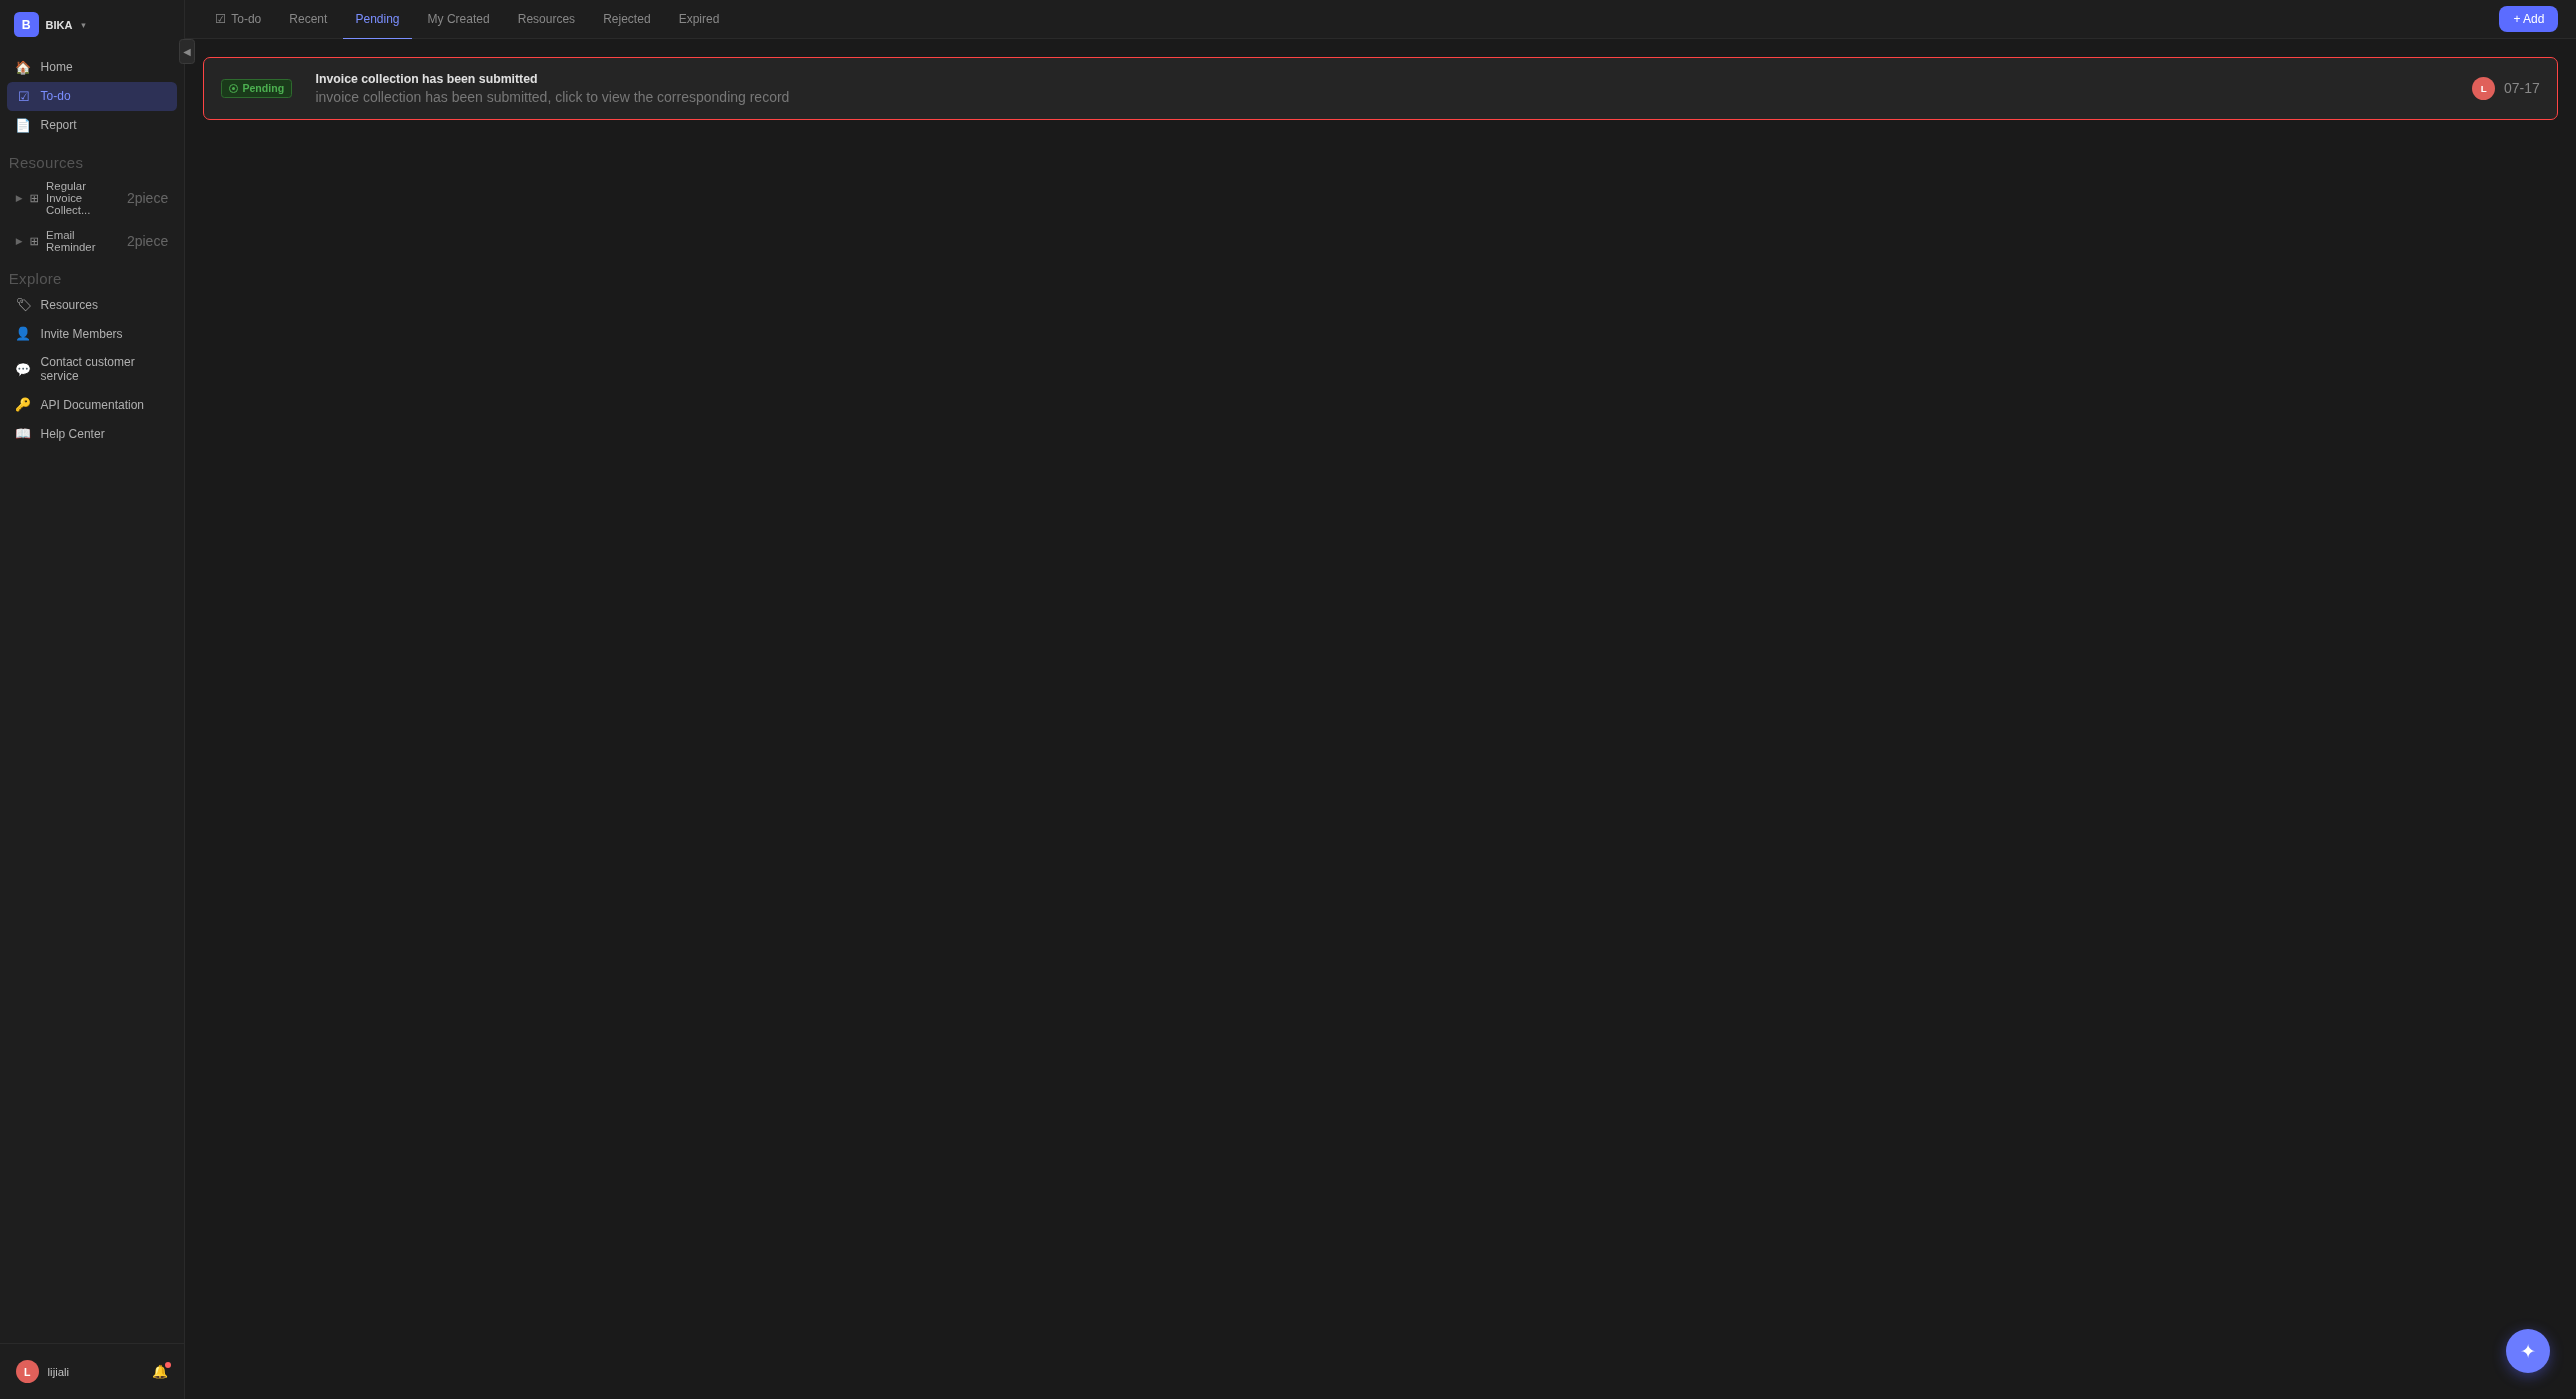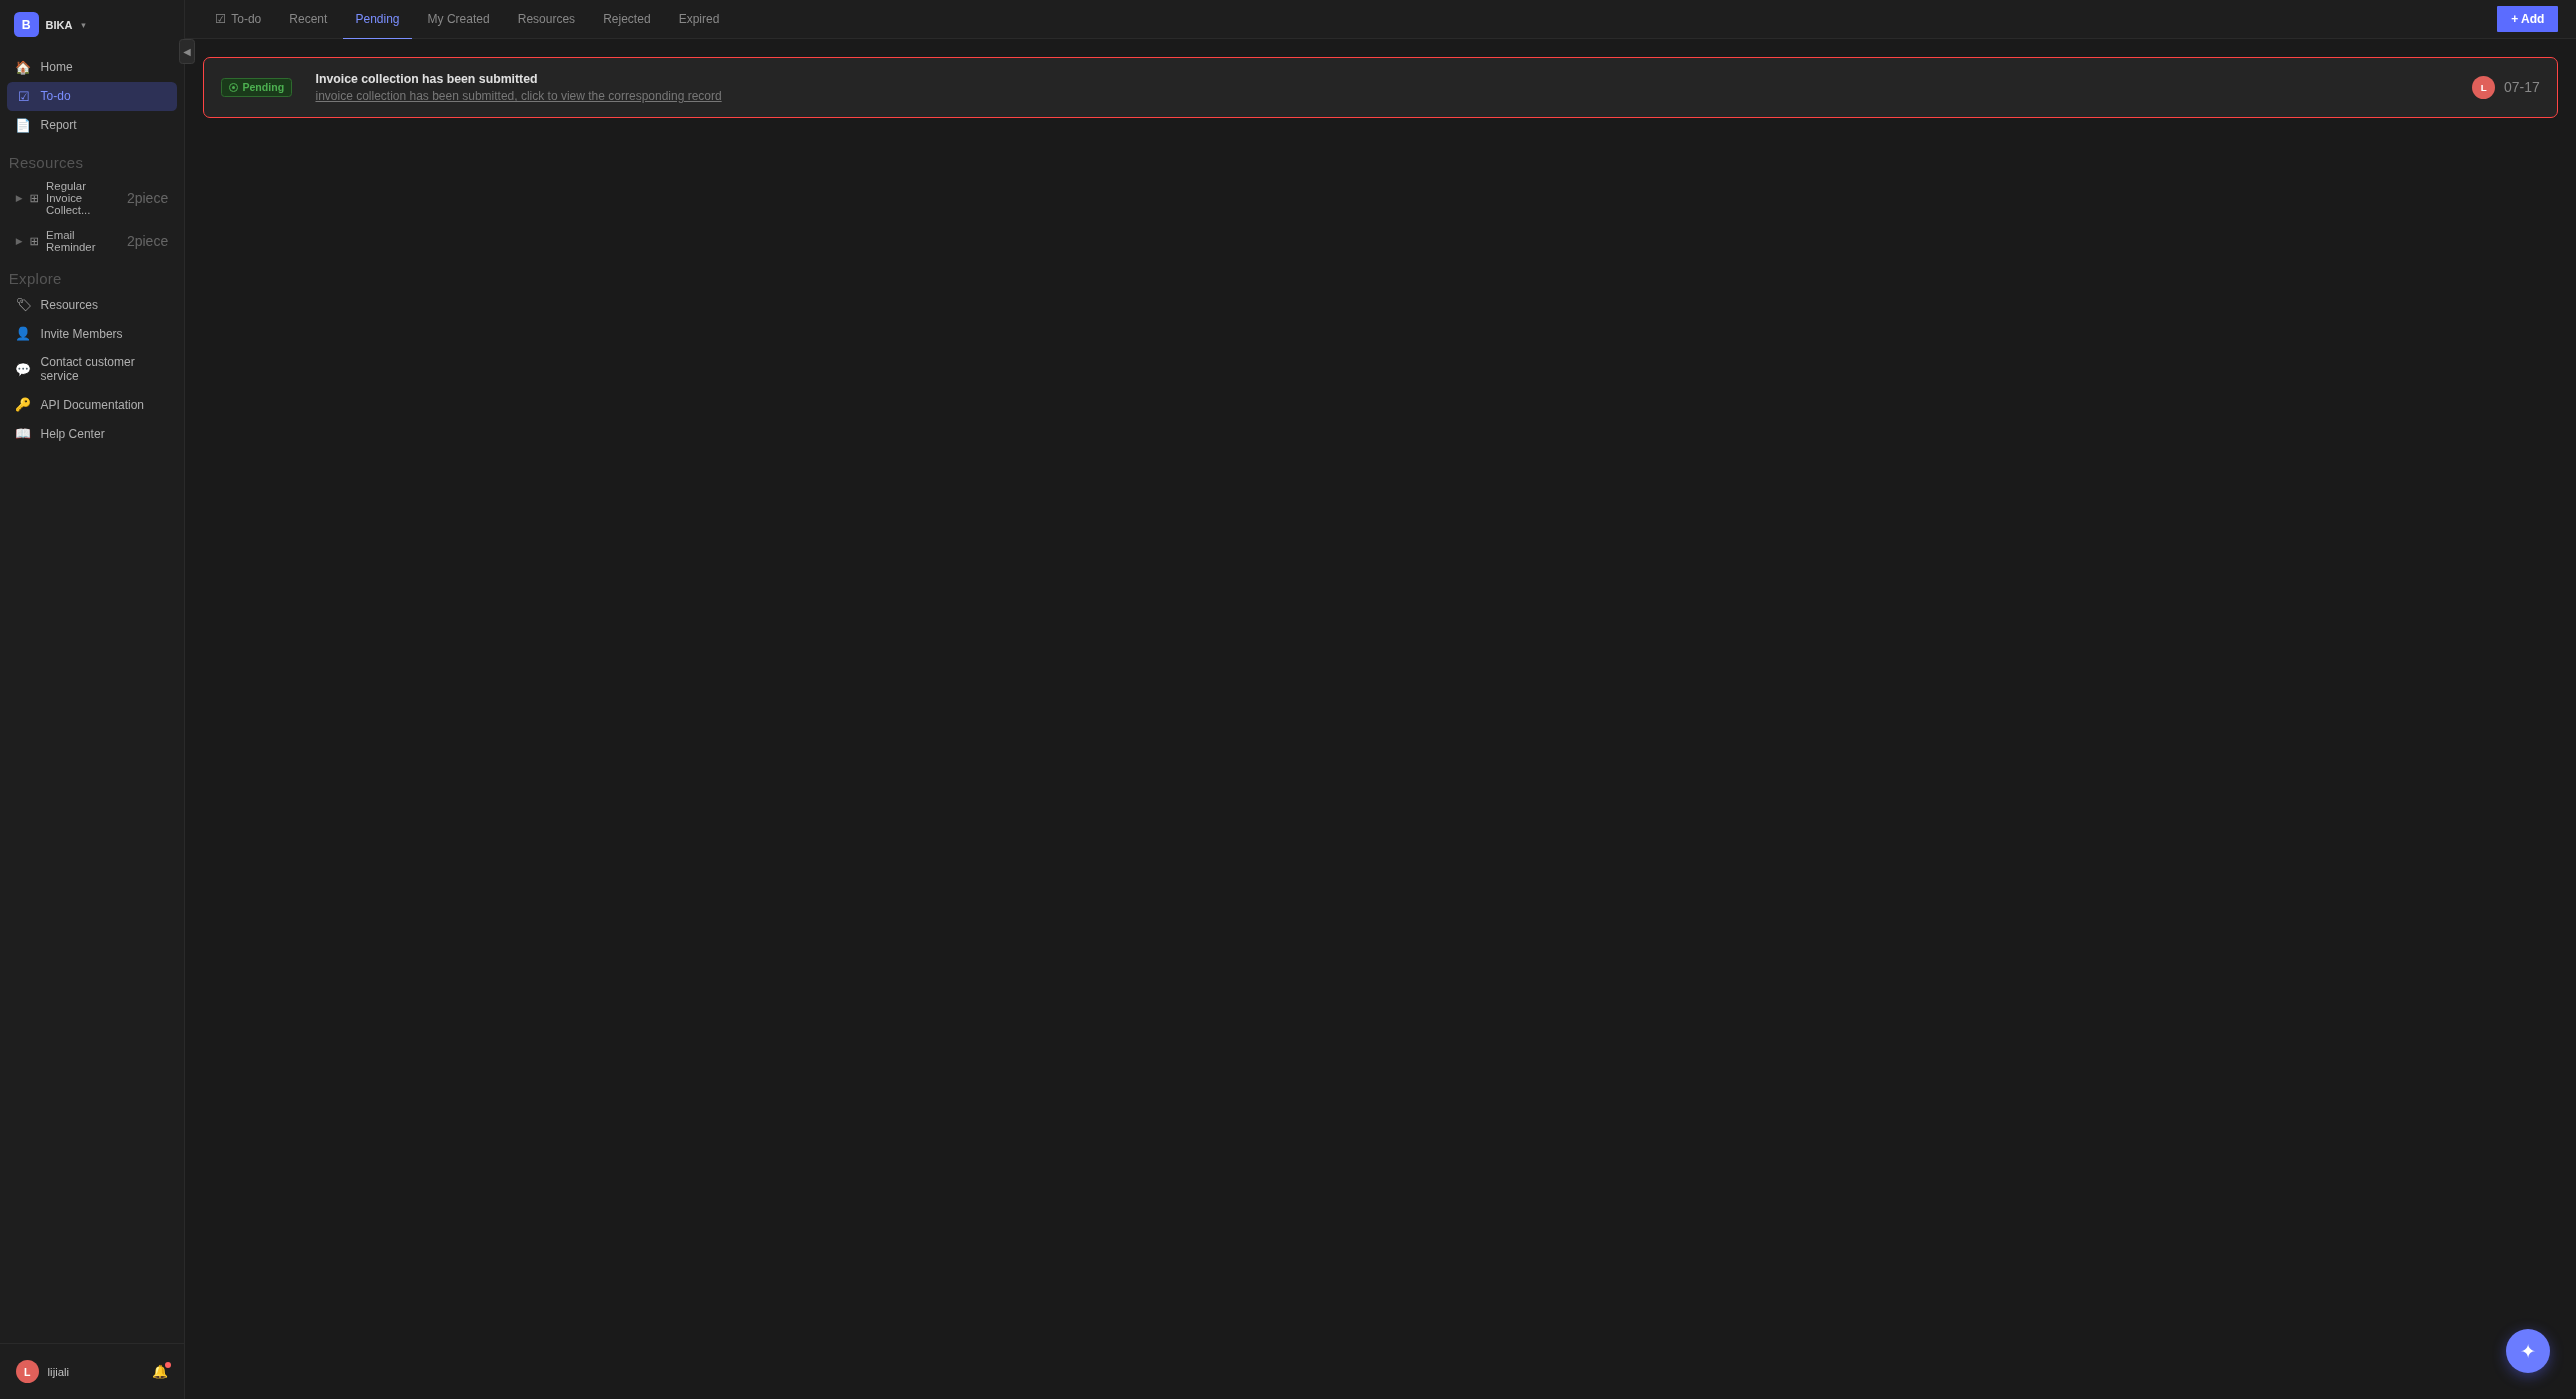--- a/index.html
+++ b/index.html
@@ -213,23 +213,23 @@
 
     .add-button {
       margin-left: auto;
       display: flex;
       align-items: center;
       gap: 5.3px;
       padding: 6.2px 14px;
       background: #5b6cff;
       color: white;
       border: none;
-      border-radius: 1px;
+      border-radius: 8px;
       font-size: 12px;
-      font-weight: 700;
+      font-weight: 400;
       cursor: pointer;
     }
 
     
     .collapse-toggle {
       position: absolute;
       left: 179px;
       top: 50%;
       transform: translateY(-50%);
       width: 16px;
@@ -287,23 +287,22 @@
     }
 
     .task-title {
       font-size: 12.3px;
       font-weight: 600;
       color: #e0e0e0;
       margin-bottom: 3.5px;
     }
 
     .task-subtitle {
-      font-size: 12px;
+      font-size: 14px;
       color: #777;
-      text-decoration: underline;
     }
 
     .task-meta {
       display: flex;
       align-items: center;
       gap: 8.8px;
     }
 
     .task-avatar {
       width: 23px;

